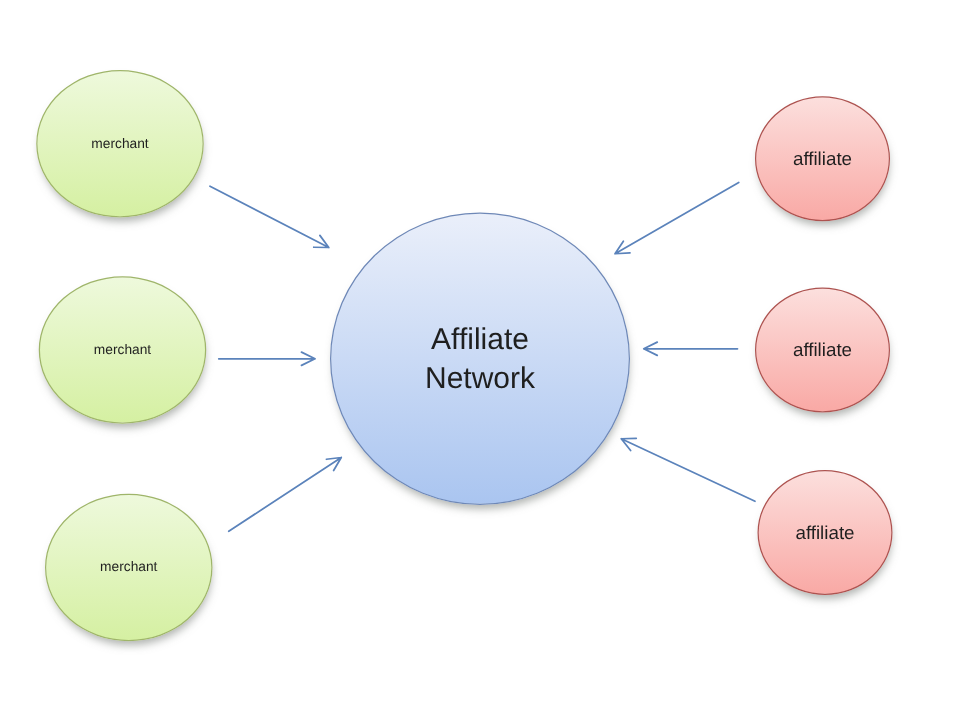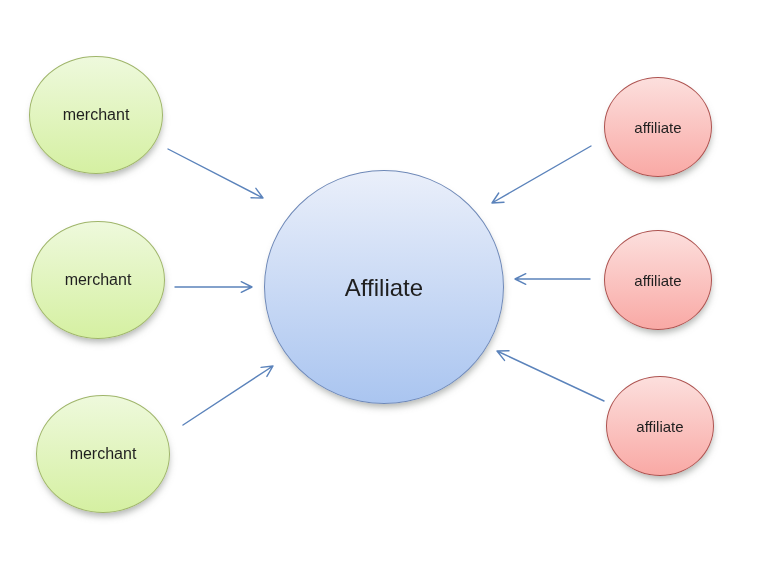--- a/index.html
+++ b/index.html
@@ -37,21 +37,21 @@
     text-align: center;
     color: #1f1f1f;
     box-shadow: 1px 5px 7px -2px rgba(110, 115, 110, 0.55);
   }
   .node.merchant {
     width: 132px; height: 116px;
     background: linear-gradient(to bottom,
       var(--merchant_fill_top, #eef9dc),
       var(--merchant_fill_bottom, #d5f0a2));
     border: 1.5px solid var(--merchant_border, #9fb56a);
-    font-size: 16px;
+    font-size: 11px;
   }
   .node.affiliate {
     width: 106px; height: 98px;
     background: linear-gradient(to bottom,
       var(--affiliate_fill_top, #fcdfdd),
       var(--affiliate_fill_bottom, #f9a9a5));
     border: 1.5px solid var(--affiliate_border, #ad5350);
     font-size: 15px;
   }
   .node.center {
@@ -96,20 +96,21 @@
     <span>merchant</span>
   </div>
 
   <div class="node merchant" id="merchant-3">
     <span>merchant</span>
   </div>
 
   <div class="node center" id="center-node">
     <div class="center-text">
       <span>Affiliate</span>
+      <span>Network</span>
     </div>
   </div>
 
   <div class="node affiliate" id="affiliate-1">
     <span>affiliate</span>
   </div>
 
   <div class="node affiliate" id="affiliate-2">
     <span>affiliate</span>
   </div>

